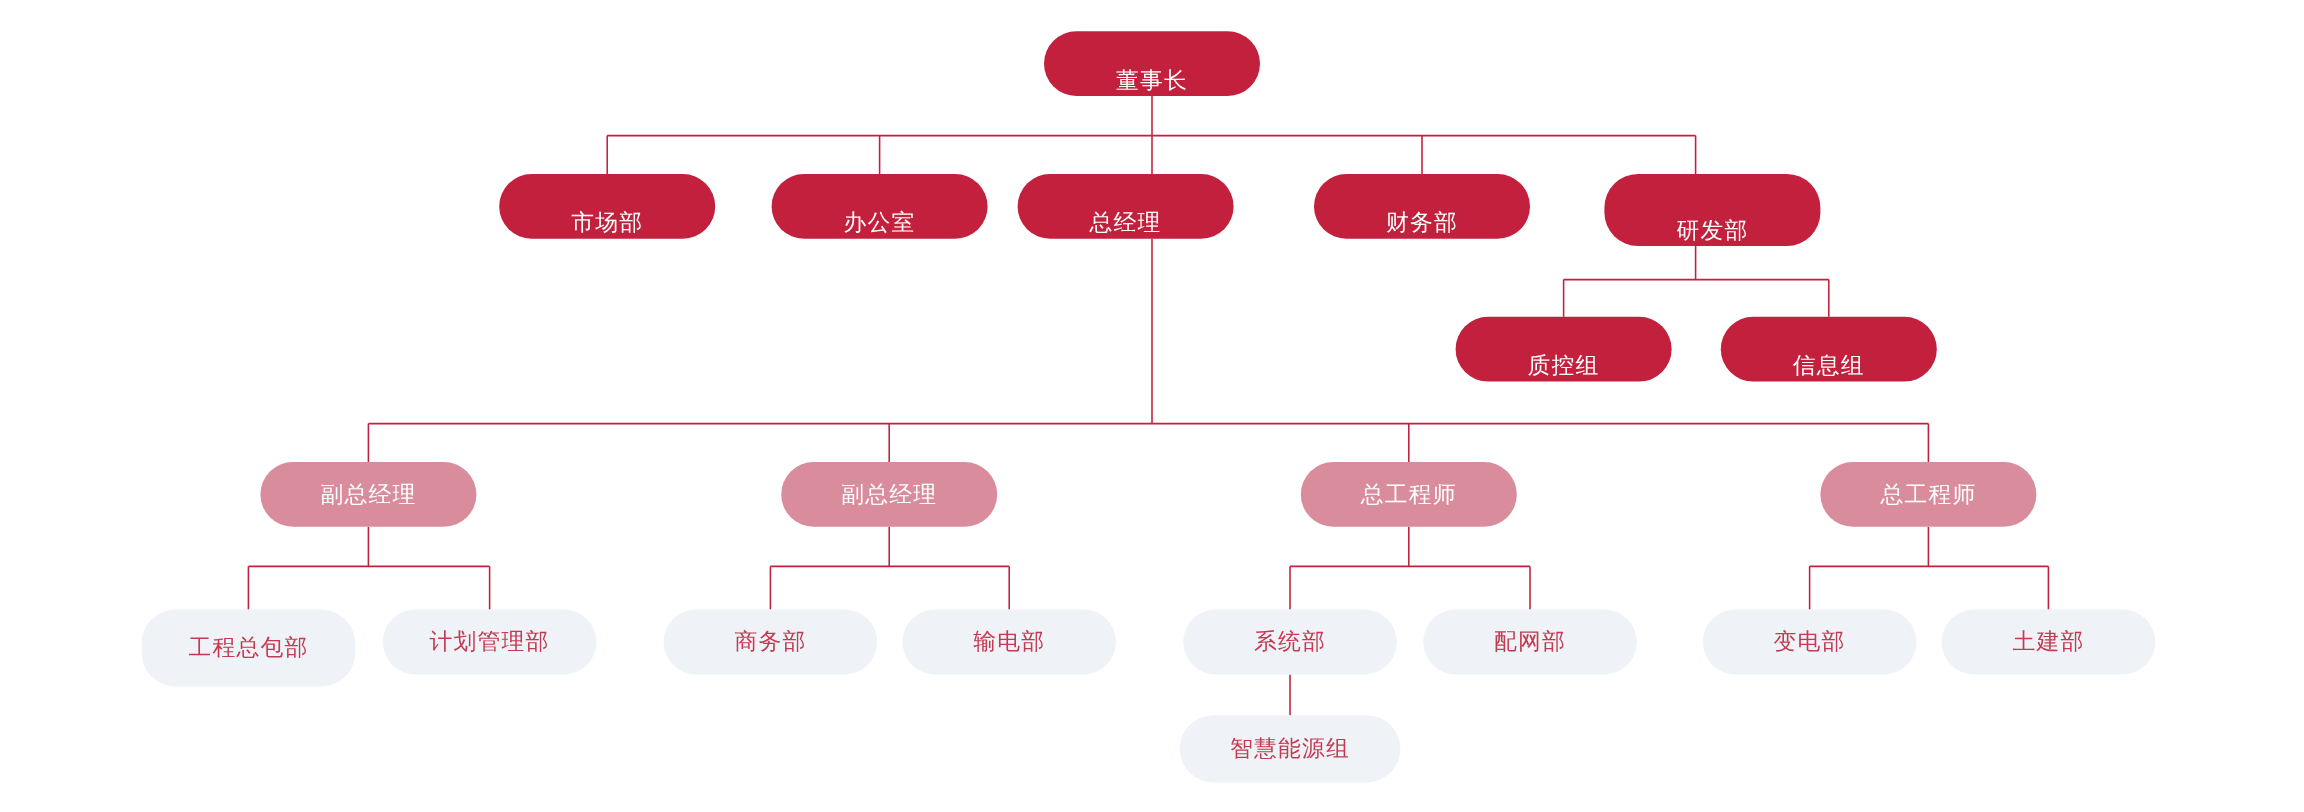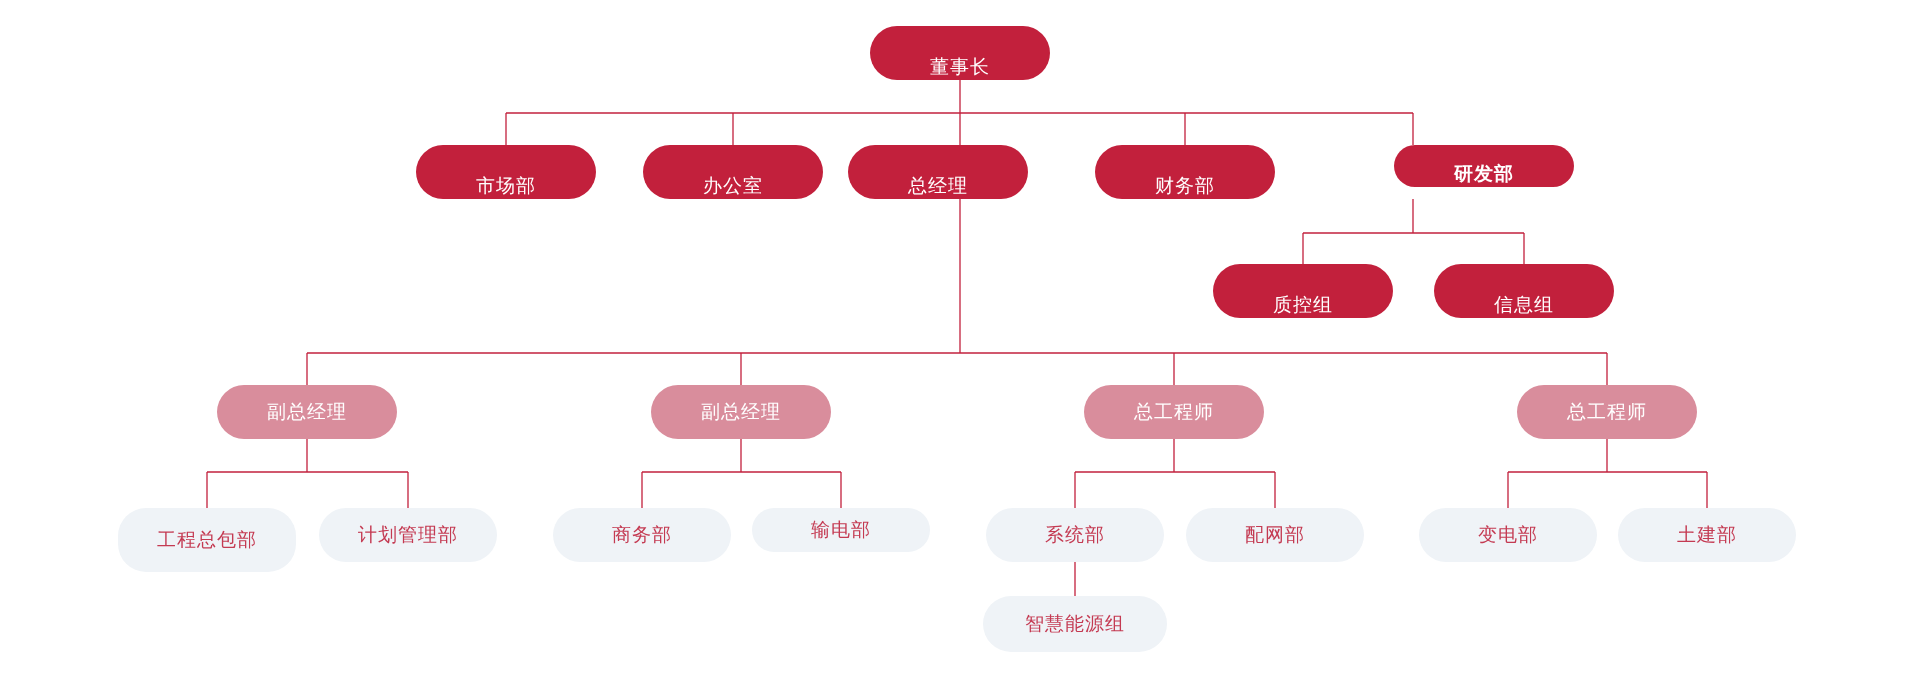--- a/index.html
+++ b/index.html
@@ -97,21 +97,21 @@
       </div>
       <div class="org-node primary" style="left: 643px; top: 145px; width: 180px; height: 54px;">
         <span>办公室</span>
       </div>
       <div class="org-node primary" style="left: 848px; top: 145px; width: 180px; height: 54px;">
         <span>总经理</span>
       </div>
       <div class="org-node primary" style="left: 1095px; top: 145px; width: 180px; height: 54px;">
         <span>财务部</span>
       </div>
-      <div class="org-node primary" style="left: 1394px; top: 145px; width: 180px; height: 42px; font-weight: bold;">
+      <div class="org-node primary" style="left: 1337px; top: 145px; width: 180px; height: 60px;">
         <span>研发部</span>
       </div>
       <div class="org-node primary" style="left: 1213px; top: 264px; width: 180px; height: 54px;">
         <span>质控组</span>
       </div>
       <div class="org-node primary" style="left: 1434px; top: 264px; width: 180px; height: 54px;">
         <span>信息组</span>
       </div>
       <div class="org-node secondary" style="left: 217px; top: 385px; width: 180px; height: 54px;">
         <span>副总经理</span>
@@ -127,21 +127,21 @@
       </div>
       <div class="org-node leaf" style="left: 118px; top: 508px; width: 178px; height: 64px;">
         <span>工程总包部</span>
       </div>
       <div class="org-node leaf" style="left: 319px; top: 508px; width: 178px; height: 54px;">
         <span>计划管理部</span>
       </div>
       <div class="org-node leaf" style="left: 553px; top: 508px; width: 178px; height: 54px;">
         <span>商务部</span>
       </div>
-      <div class="org-node leaf" style="left: 752px; top: 508px; width: 178px; height: 44px; align-items: center;">
+      <div class="org-node leaf" style="left: 752px; top: 508px; width: 178px; height: 54px; align-items: center;">
         <span>输电部</span>
       </div>
       <div class="org-node leaf" style="left: 986px; top: 508px; width: 178px; height: 54px;">
         <span>系统部</span>
       </div>
       <div class="org-node leaf" style="left: 1186px; top: 508px; width: 178px; height: 54px;">
         <span>配网部</span>
       </div>
       <div class="org-node leaf" style="left: 1419px; top: 508px; width: 178px; height: 54px;">
         <span>变电部</span>

